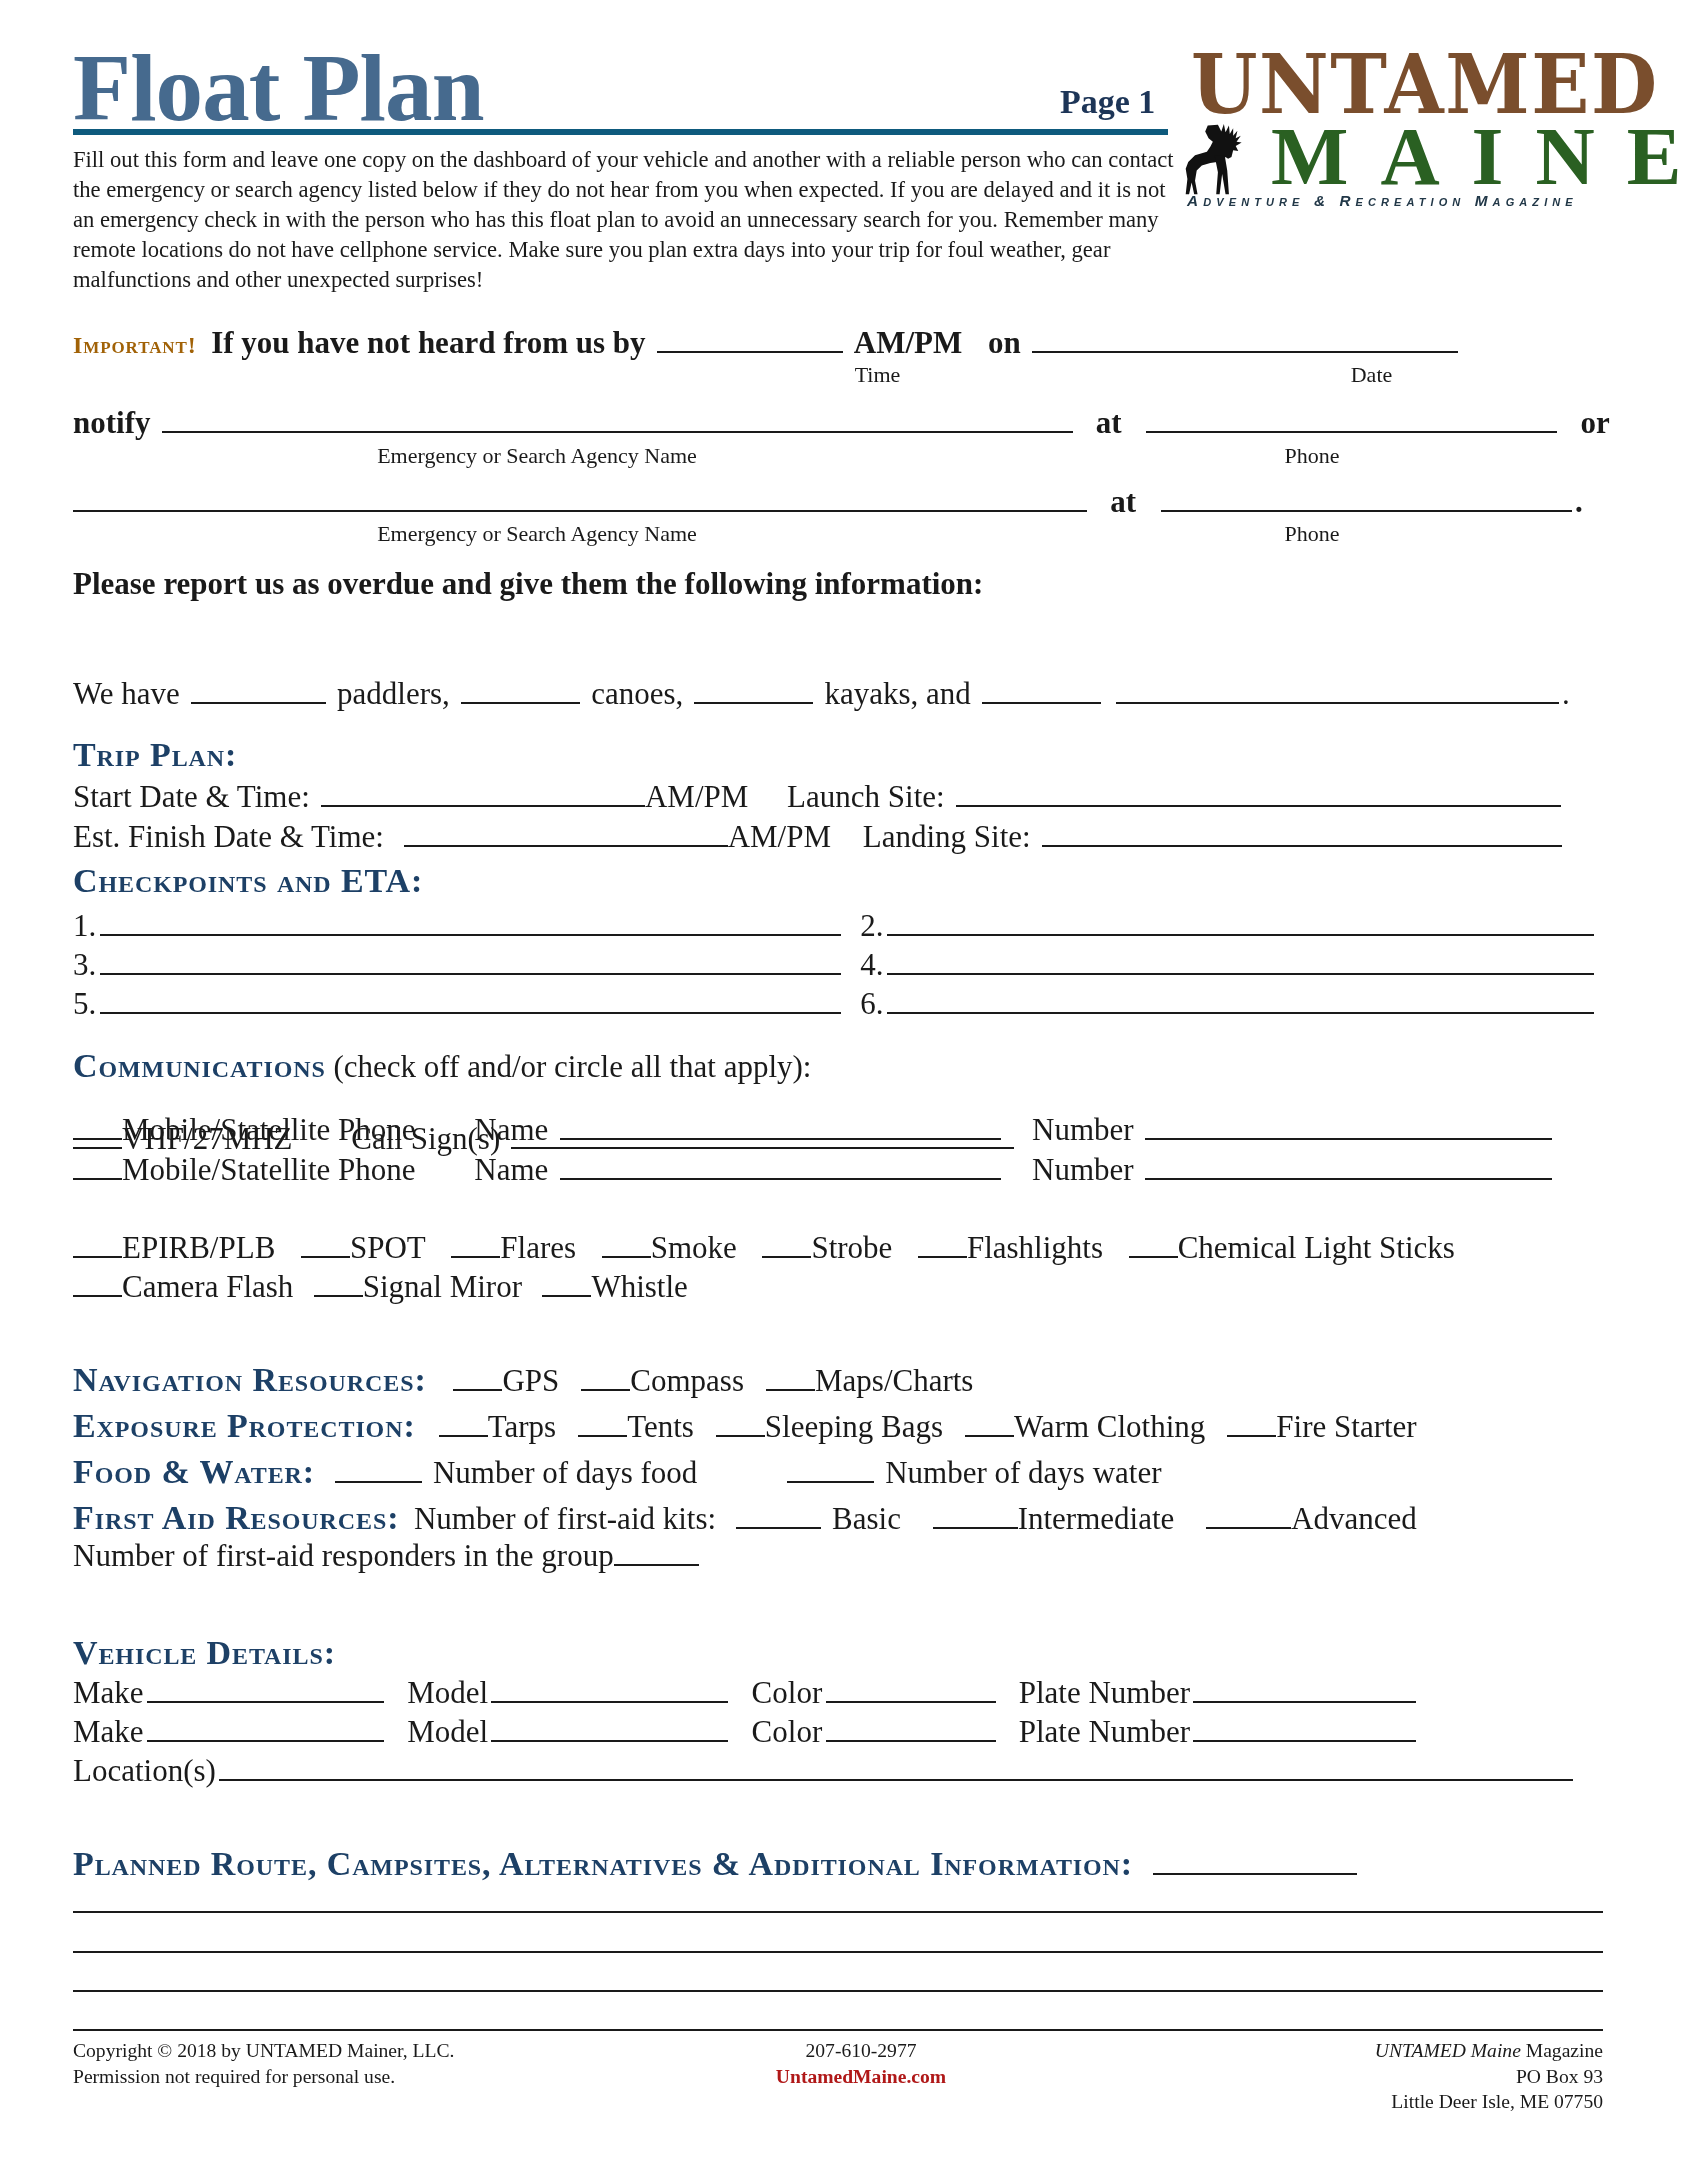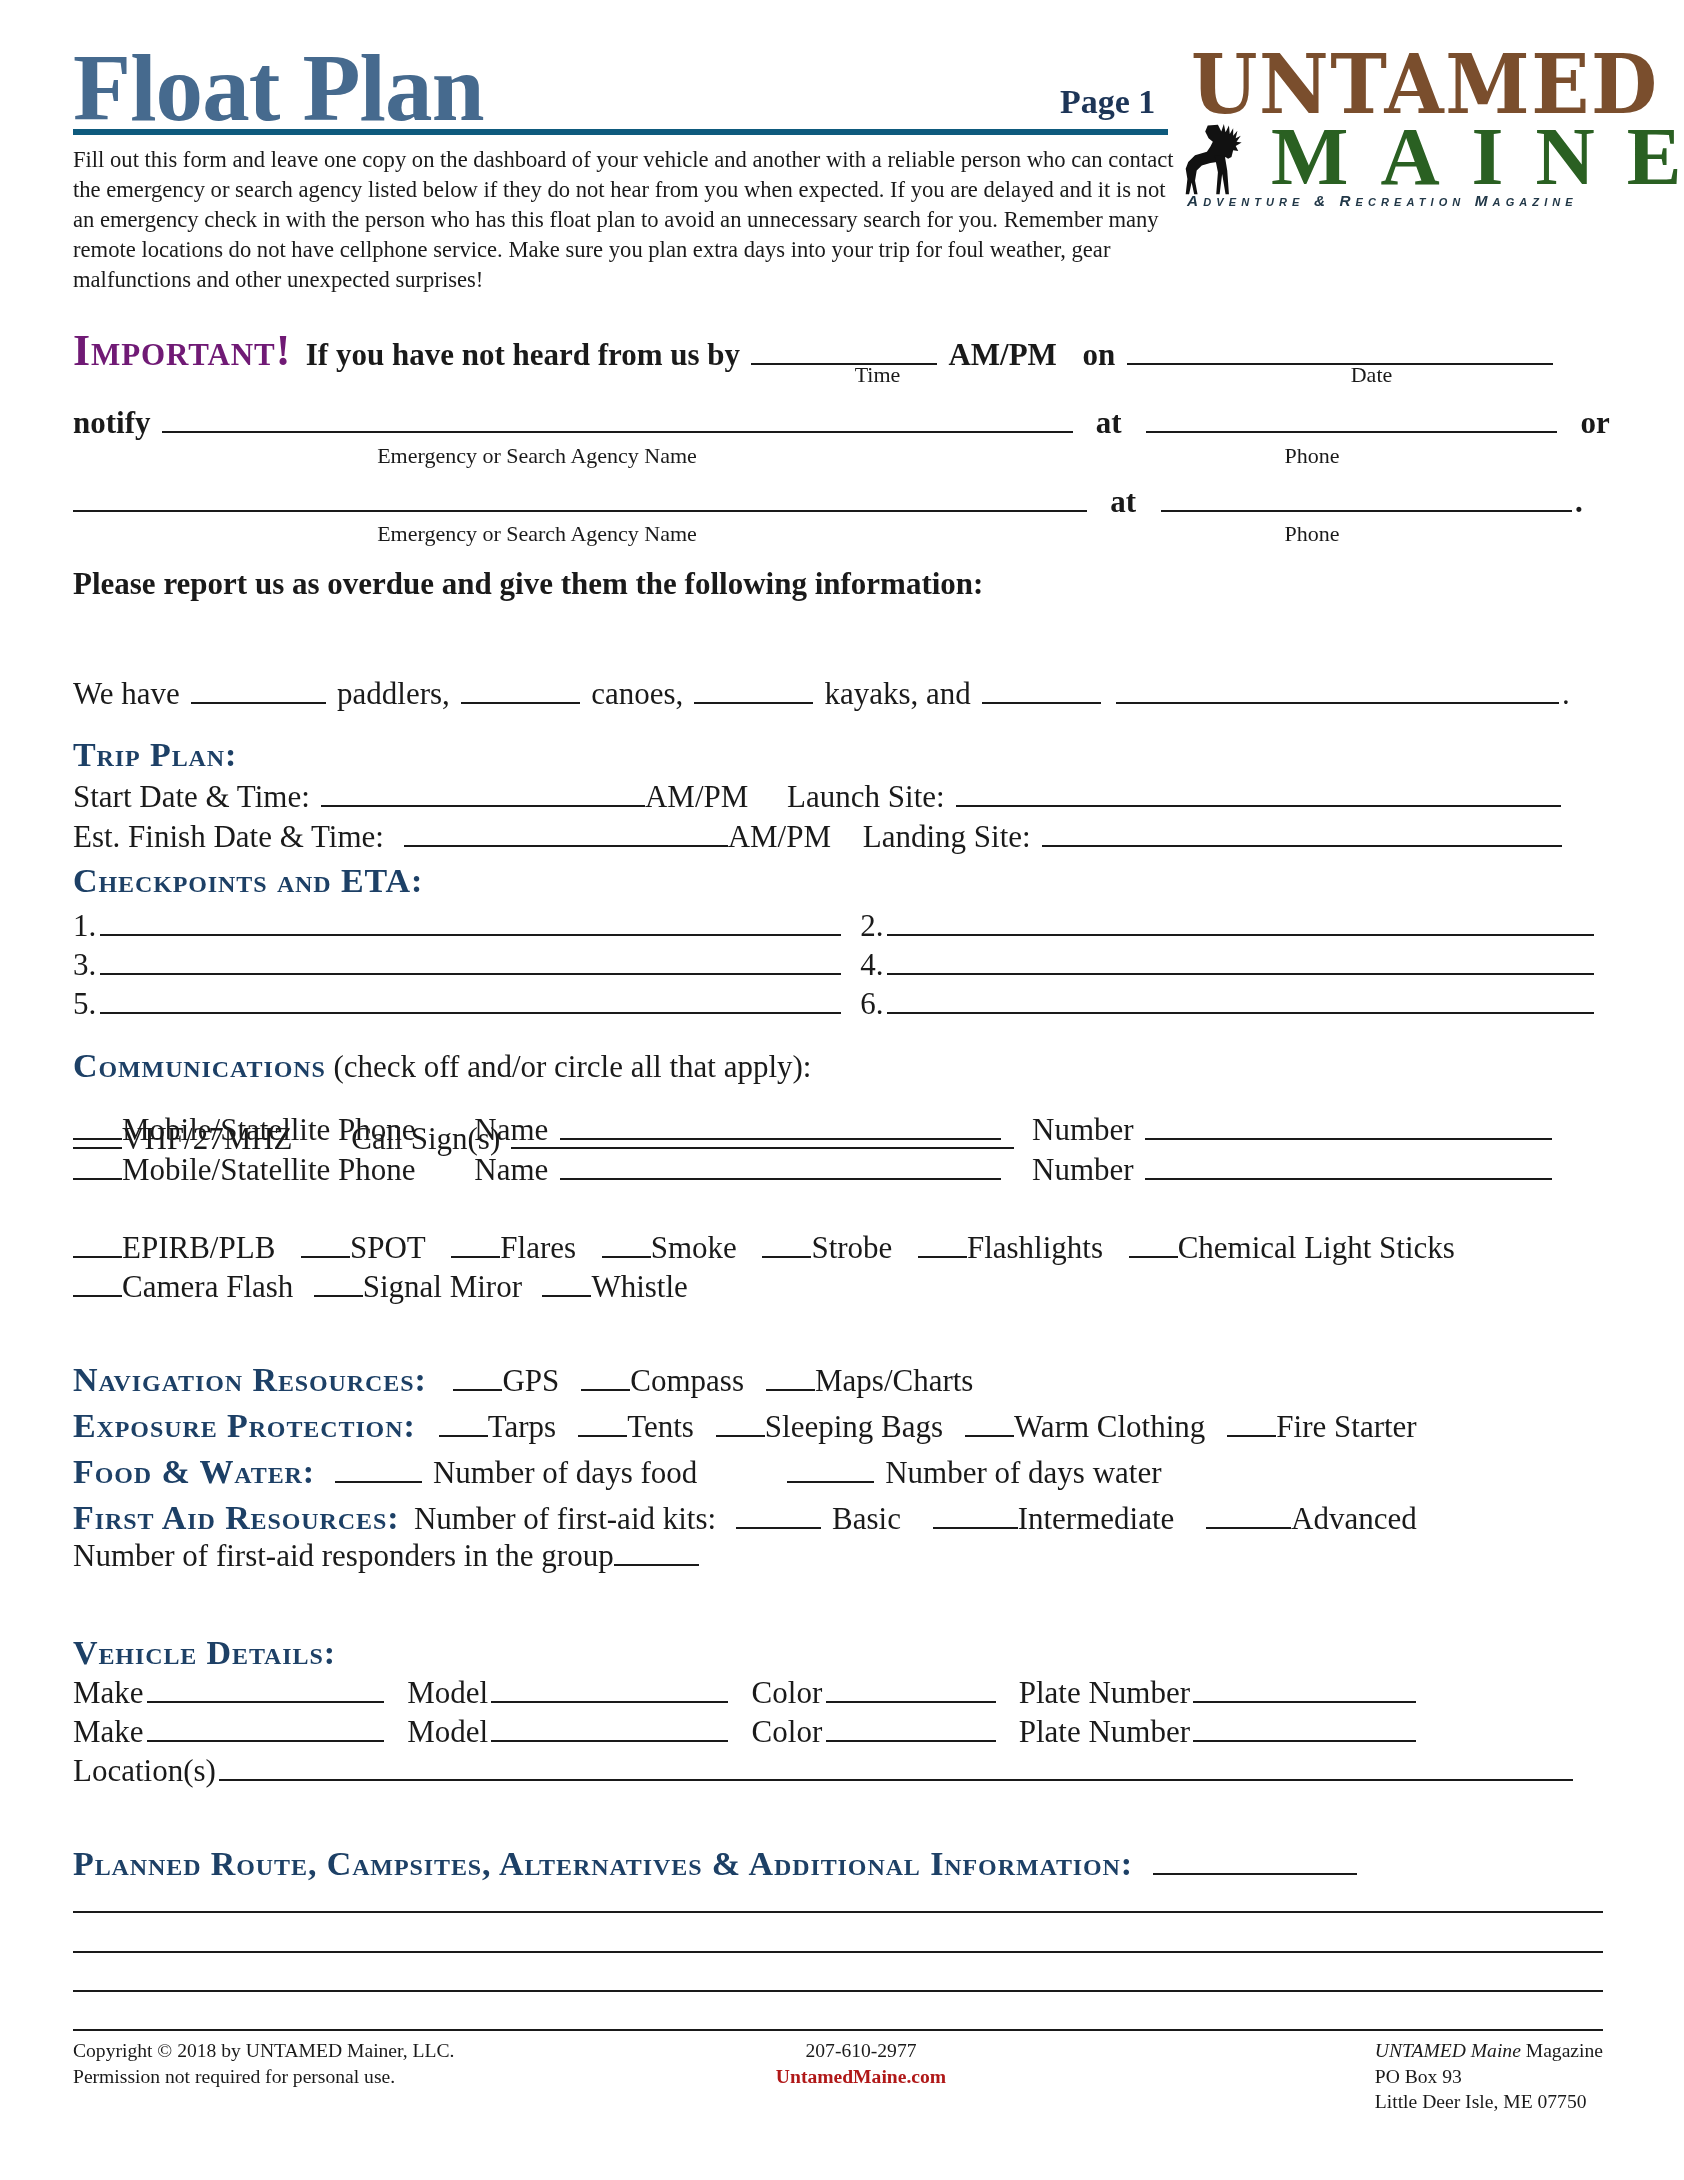--- a/index.html
+++ b/index.html
@@ -18,28 +18,28 @@
 
   #logo { position:absolute; left:1182px; top:43px; width:443px; height:170px; }
   #logo .untamed { position:absolute; left:8.5px; top:0; font-size:82px; font-weight:bold; color:#7a4e2d;
                    letter-spacing:1.7px; line-height:1; font-family:"DejaVu Serif",serif; transform:scaleX(0.93); transform-origin:left; }
   #logo .maine { position:absolute; left:89px; top:73px; font-size:82px; font-weight:bold; color:#2a6022;
                  letter-spacing:32px; line-height:1; font-family:"Liberation Serif",serif; }
   #logo .tag { position:absolute; left:5.1px; top:149px; font-size:15.3px; font-weight:bold; font-style:italic;
                color:#223848; letter-spacing:5.1px; font-variant:small-caps; font-family:"Liberation Sans",sans-serif; }
   #logo .moose { position:absolute; left:1.7px; top:78px; width:78px; height:77px; }
 
-  .important-word { font-variant:small-caps; font-weight:bold; color:#701a75; font-size:44px; letter-spacing:0.9px; }
+  .important-word { font-variant:small-caps; font-weight:bold; color:#a16207; font-size:24px; letter-spacing:0.9px; }
   .bold { font-weight:bold; }
   .cap { position:absolute; font-size:22px; text-align:center; }
 
   #footer-left { left:73px; top:2038px; font-size:19.6px; line-height:25.6px; }
   #footer-mid { left:733px; top:2038px; font-size:19.6px; line-height:25.6px; text-align:center; width:256px; }
   #footer-mid .url { color:#b01818; font-weight:bold; }
-  #footer-right { right:82px; top:2038px; font-size:19.6px; line-height:25.6px; }
+  #footer-right { right:82px; top:2038px; font-size:19.6px; line-height:25.6px; text-align:right; }
 </style>
 </head>
 <body>
 
 <div class="abs" id="title">Float Plan</div>
 <div class="abs" id="page1">Page 1</div>
 <div id="title-rule"></div>
 <div id="intro">Fill out this form and leave one copy on the dashboard of your vehicle and another with a reliable person who can contact the emergency or search agency listed below if they do not hear from you when expected.  If you are delayed and it is not an emergency check in with the person who has this float plan to avoid an unnecessary search for you.  Remember many remote locations do not have cellphone service.  Make sure you plan extra days into your trip for foul weather, gear malfunctions and other unexpected surprises!</div>
 
 <div id="logo">

